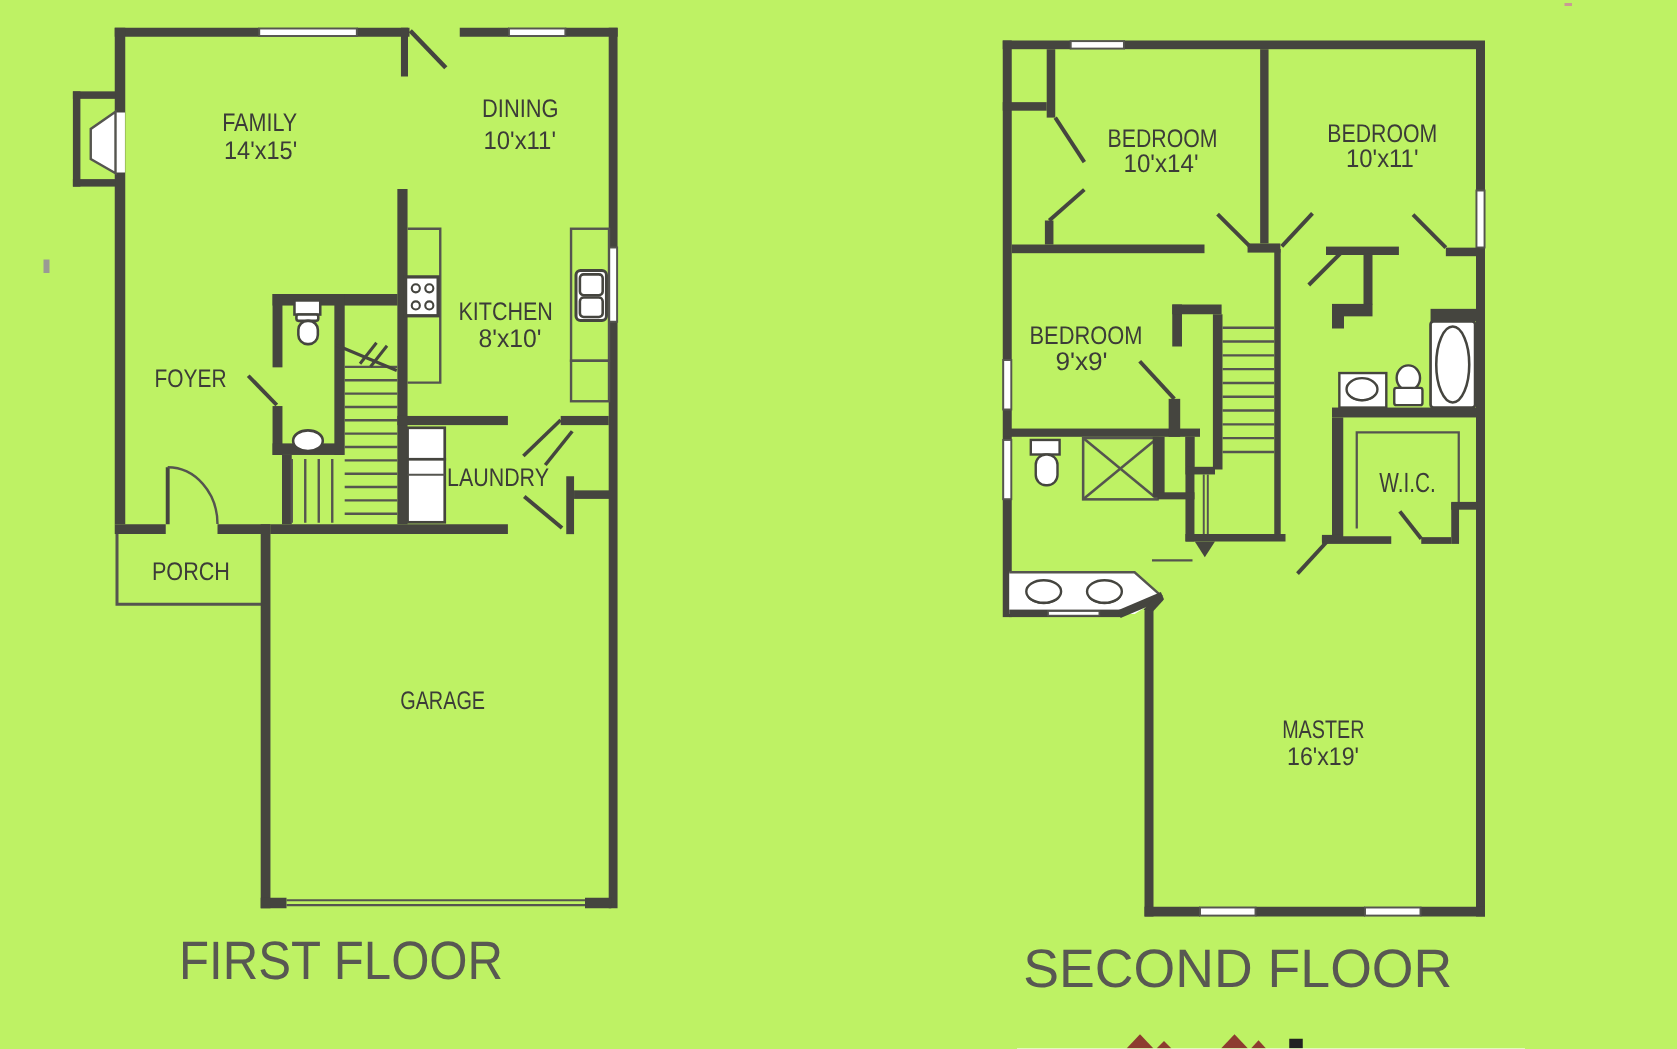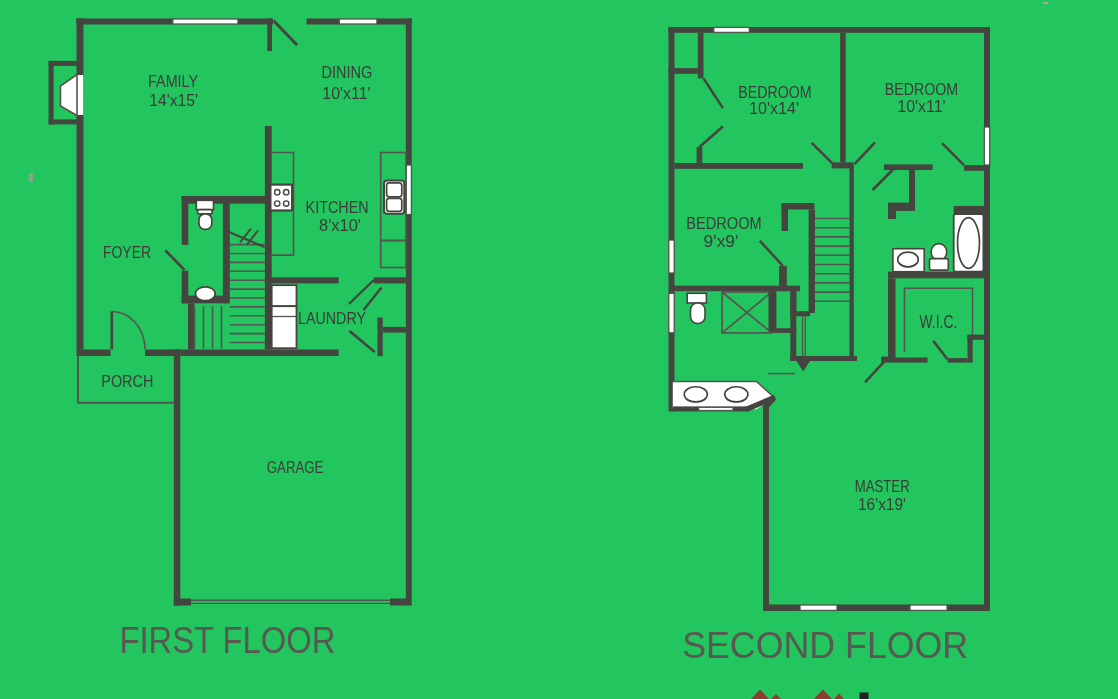--- a/index.html
+++ b/index.html
@@ -1,16 +1,16 @@
 <!DOCTYPE html>
 <html><head>
 <meta charset="utf-8">
 <style>
 html,body{margin:0;padding:0;background:#ffffff;}
-#page{position:relative;width:1118px;height:699px;background:#22c55e;overflow:hidden;}
+#page{position:relative;width:1118px;height:699px;background:#bef264;overflow:hidden;}
 svg{position:absolute;top:0;left:0;display:block;}
 text{font-family:"Liberation Sans",sans-serif;fill:#3c3c38;}
 .rl{font-size:17px;}
 .tl{font-size:36px;fill:#585852;}
 </style>
 </head>
 <body>
 <div id="page">
 <svg width="1118" height="699" viewBox="0 0 1118 699">
 <g fill="#45453f" stroke="none">

